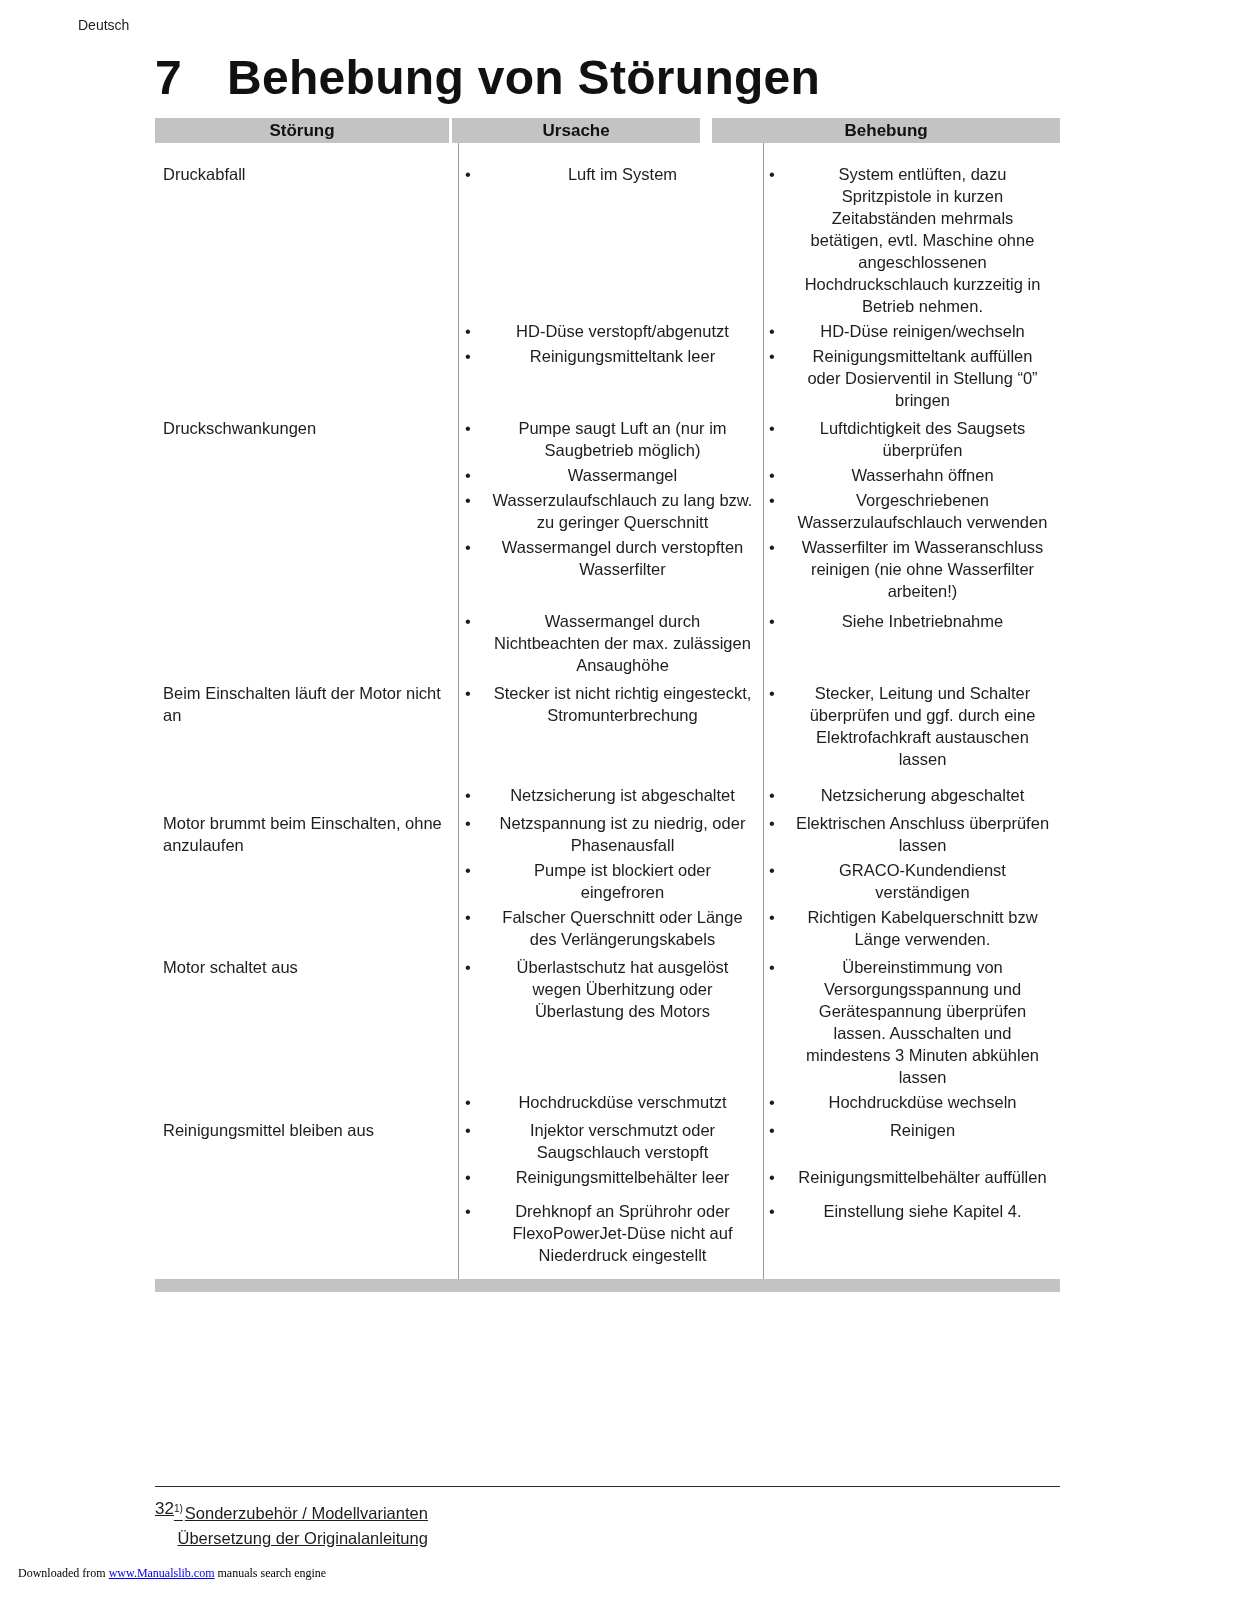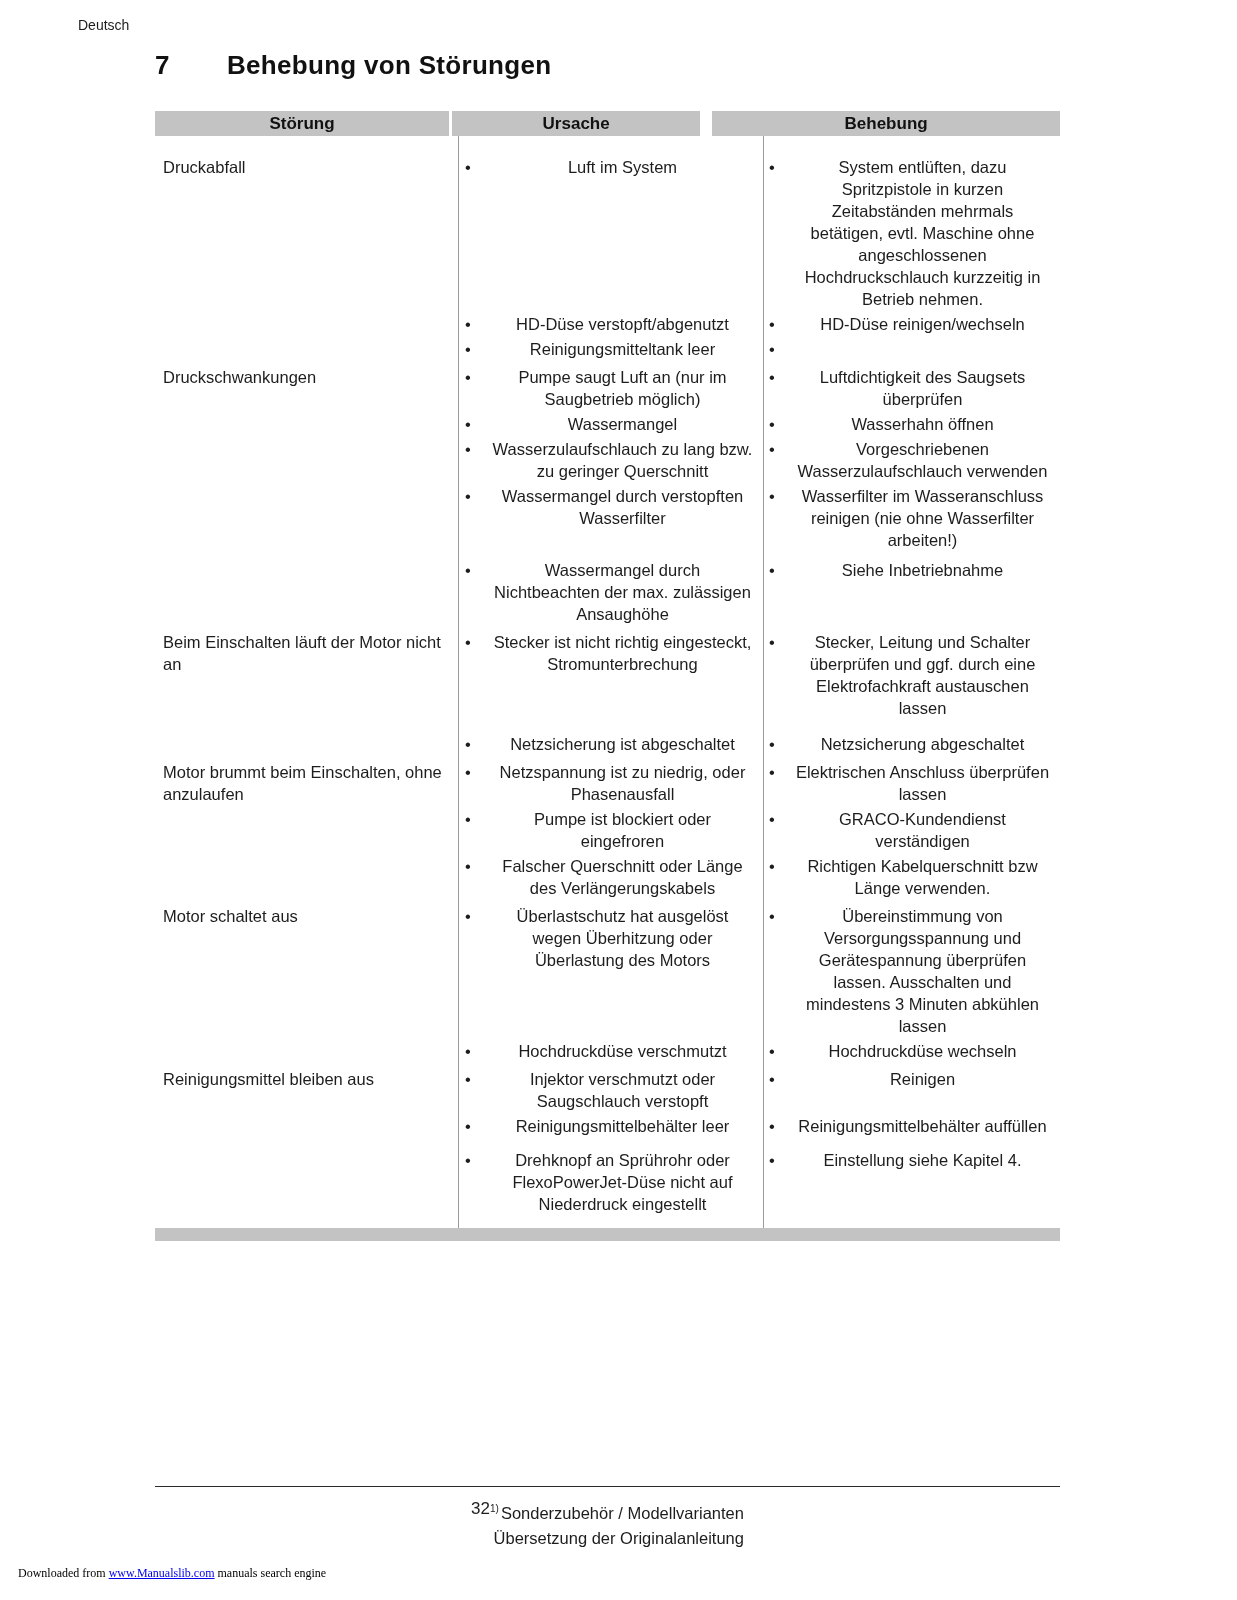--- a/index.html
+++ b/index.html
@@ -4,21 +4,21 @@
 <style>
   * { margin:0; padding:0; box-sizing:border-box; }
   html,body { background:#ffffff; }
   body {
     width:1237px; height:1600px; position:relative;
     font-family:"Liberation Sans", sans-serif; color:#1d1d1d;
     overflow:hidden;
   }
   .lang-label { position:absolute; top:17px; left:78px; font-size:14px; }
   .content { position:absolute; top:50px; left:155px; width:905px; }
-  .title { font-size:26px; font-weight:bold; color:#111; margin-bottom:30px; letter-spacing:.3px; }
+  .title { font-size:48px; font-weight:bold; color:#111; margin-bottom:13px; letter-spacing:.3px; }
   .title .num { display:inline-block; width:72px; }
 
   .ttable { position:relative; }
   .vline { position:absolute; width:1px; background:#9a9a9a; top:25px; bottom:13px; }
   .vline.v1 { left:303px; }
   .vline.v2 { left:608px; }
 
   .thead { display:flex; height:25px; }
   .hbox { background:#c3c3c3; text-align:center; font-weight:bold; font-size:17px; line-height:25px; color:#111; }
   .hbox.h1 { width:301px; margin-right:3px; }
@@ -36,21 +36,21 @@
   .cause { width:305px; }
   .remedy { width:297px; }
   .bullet { flex:none; width:34px; padding-left:7px; }
   .remedy .bullet { width:32px; padding-left:6px; }
   .txt { flex:1; padding-right:10px;text-align:center; }
 
   .tbar { height:13px; background:#c3c3c3; margin-top:13px; }
 
   .footer { position:absolute; top:1486px; left:155px; width:905px;
     border-top:1.5px solid #2a2a2a; padding-top:9px;
-    display:flex; justify-content:center; align-items:flex-start; }
+    display:flex; justify-content:flex-start; align-items:flex-start;text-decoration:underline; }
   .pageno { font-size:17px; padding-top:3px; }
   .fright { text-align:right; font-size:16.5px; line-height:25px; }
   .fright sup { font-size:10px; vertical-align:super; margin-right:2px; }
 
   .watermark { position:absolute; left:18px; top:1566px;
     font-family:"Liberation Serif", serif; font-size:12px; color:#000; }
   .watermark a { color:#0000ee; text-decoration:underline; cursor:pointer; }
 </style>
 </head>
 <body>
@@ -98,20 +98,21 @@
     </div>
   </div>
 
   <div class="pair">
     <div class="cell cause">
       <span class="bullet">•</span>
       <div class="txt">Reinigungsmitteltank leer</div>
     </div>
     <div class="cell remedy">
       <span class="bullet">•</span>
+      <div class="txt">Reinigungsmitteltank auffüllen oder Dosierventil in Stellung “0” bringen</div>
     </div>
   </div>
 </div>
   </div>
 
   <div class="trow">
     <div class="problem">Druckschwankungen</div>
     <div class="pairs">
   <div class="pair">
     <div class="cell cause">

